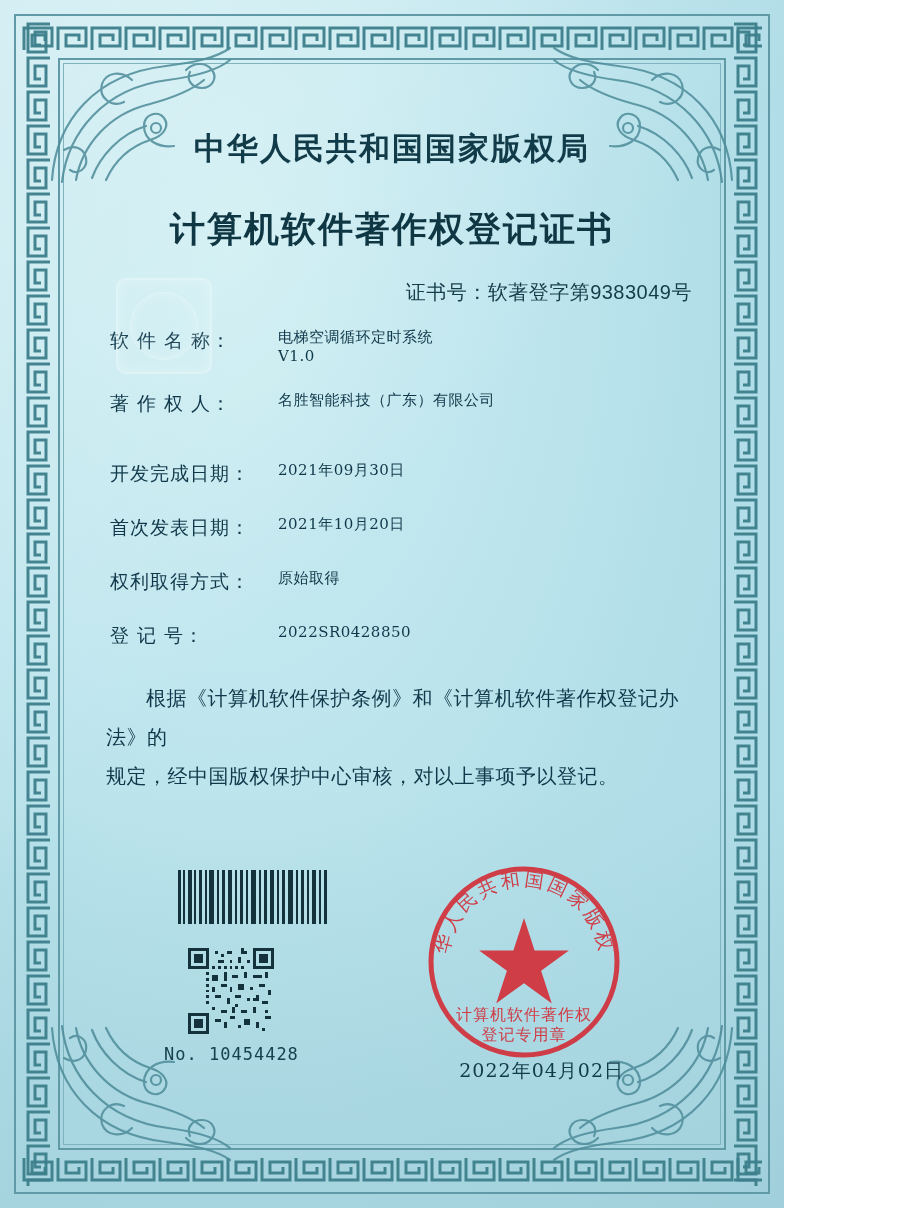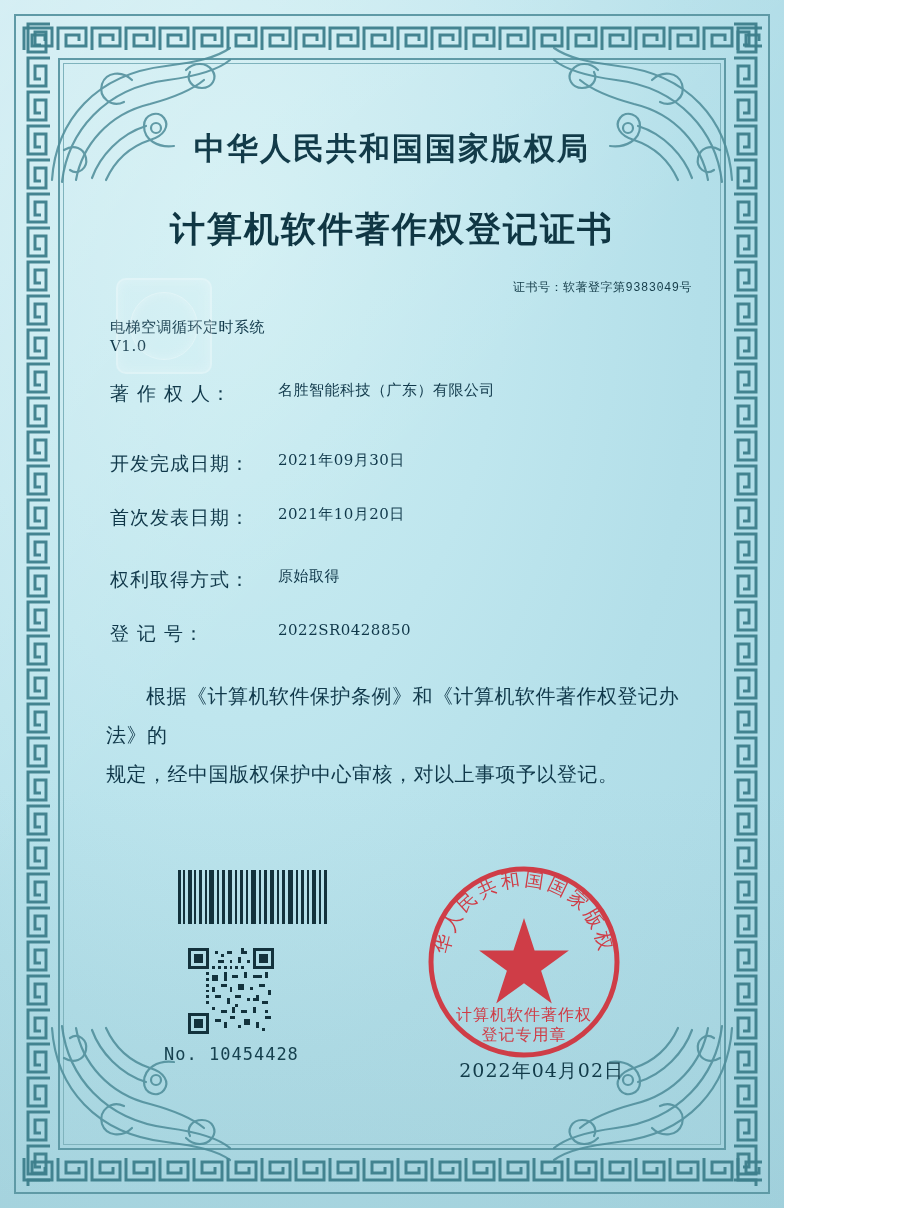--- a/index.html
+++ b/index.html
@@ -108,22 +108,22 @@
     text-align: center;
     font-family: "DejaVu Serif", serif;
     font-size: 35px;
     font-weight: bold;
     color: #0f3643;
     letter-spacing: 2px;
     margin-top: 36px;
   }
   .cert-no {
     text-align: right;
-    font-family: Liberation Mono, monospace;
-    font-size: 12px;
+    font-family: Liberation Sans, sans-serif;
+    font-size: 20px;
     color: #143c49;
     margin-top: 26px;
     padding-right: 12px;
     letter-spacing: 0.5px;
   }
   .emblem {
     position: absolute;
     left: 36px;
     top: 198px;
     width: 92px;
@@ -349,32 +349,33 @@
     <div class="cert-no">
       <span>证书号：</span><span>软著登字第9383049号</span>
     </div>
 
     <div class="emblem">
       <div class="inner"></div>
     </div>
 
     <div class="fields">
       <div class="field-row spaced">
+        <div class="field-label">软 件 名 称：</div>
         <div class="field-value">电梯空调循环定时系统
 V1.0</div>
       </div>
       <div class="field-row" style="margin-bottom:44px">
         <div class="field-label">著 作 权 人：</div>
         <div class="field-value">名胜智能科技（广东）有限公司</div>
       </div>
       <div class="field-row" style="margin-bottom:28px">
         <div class="field-label">开发完成日期：</div>
         <div class="field-value">2021年09月30日</div>
       </div>
-      <div class="field-row" style="margin-bottom:36px">
+      <div class="field-row" style="margin-bottom:28px">
         <div class="field-label">首次发表日期：</div>
         <div class="field-value">2021年10月20日</div>
       </div>
       <div class="field-row" style="margin-bottom:28px">
         <div class="field-label">权利取得方式：</div>
         <div class="field-value">原始取得</div>
       </div>
       <div class="field-row">
         <div class="field-label">登 记 号：</div>
         <div class="field-value">2022SR0428850</div>

